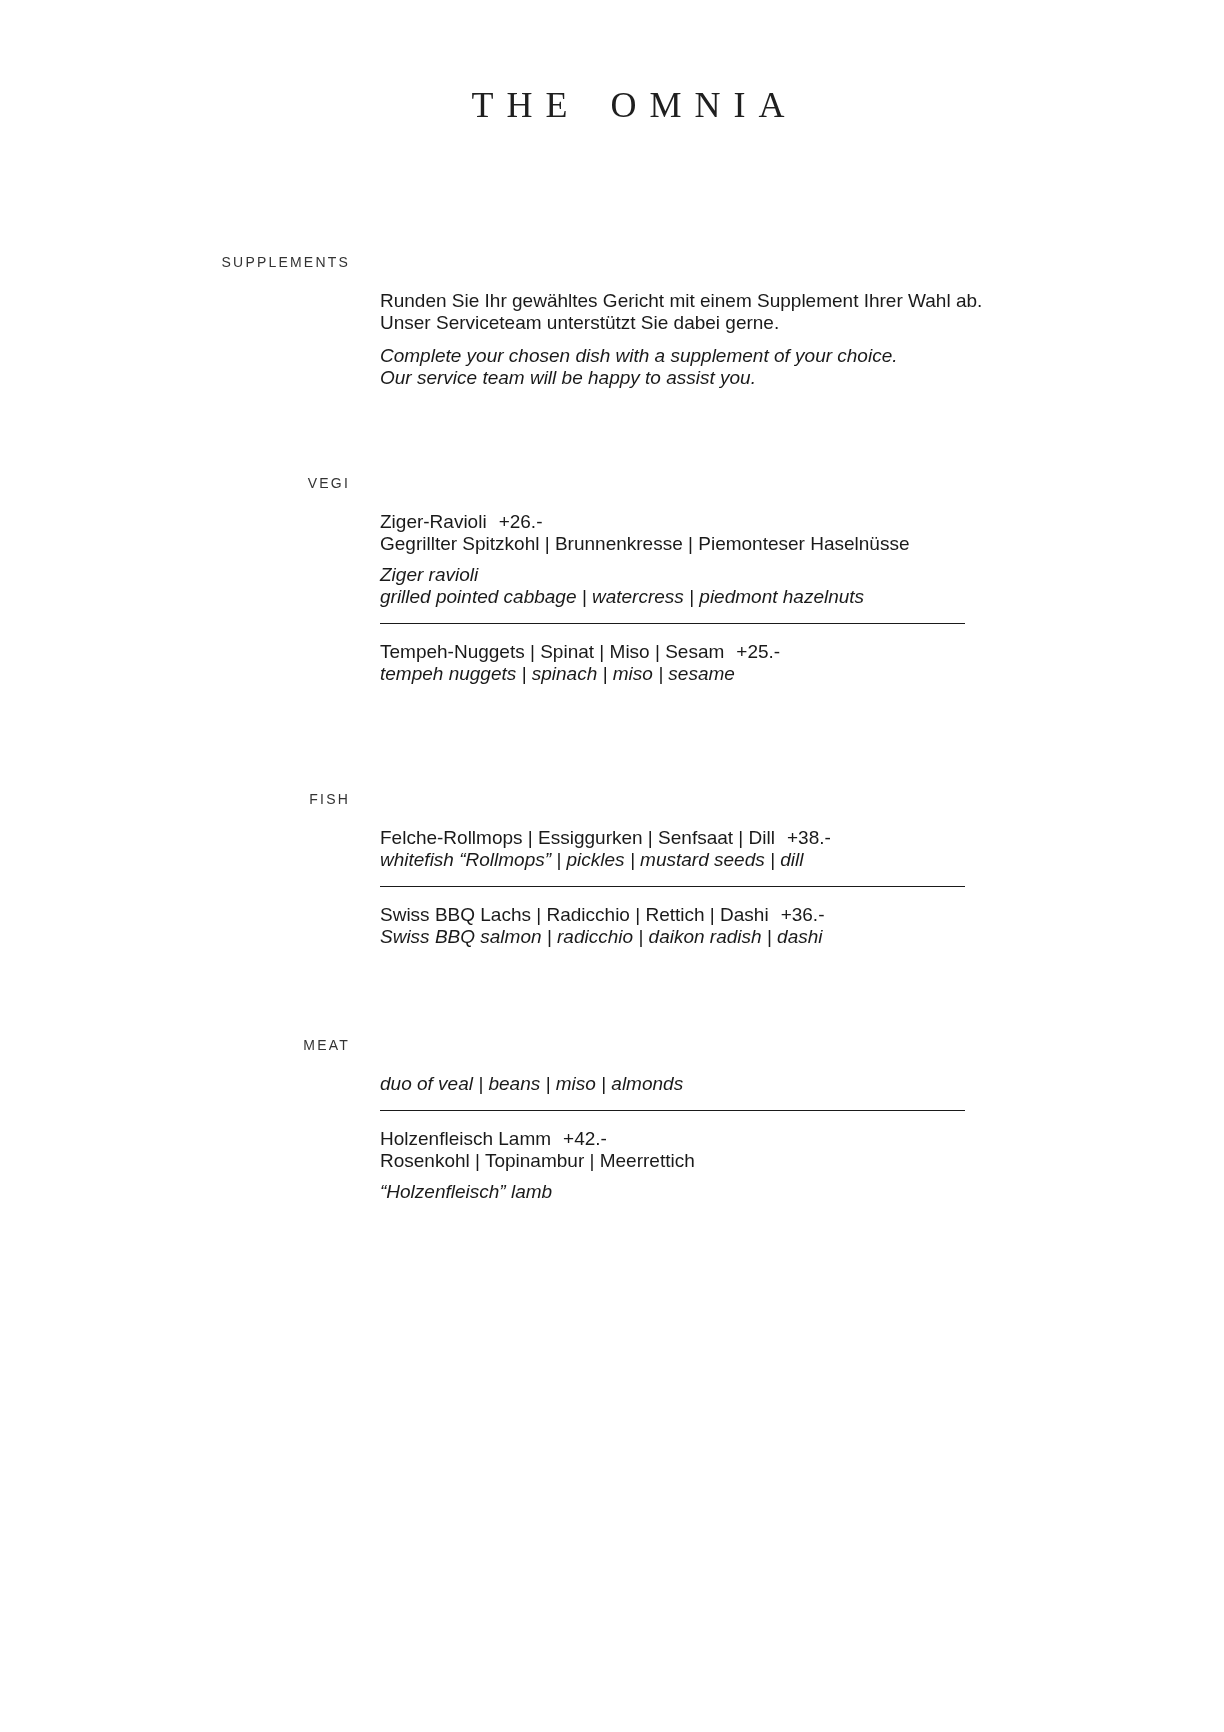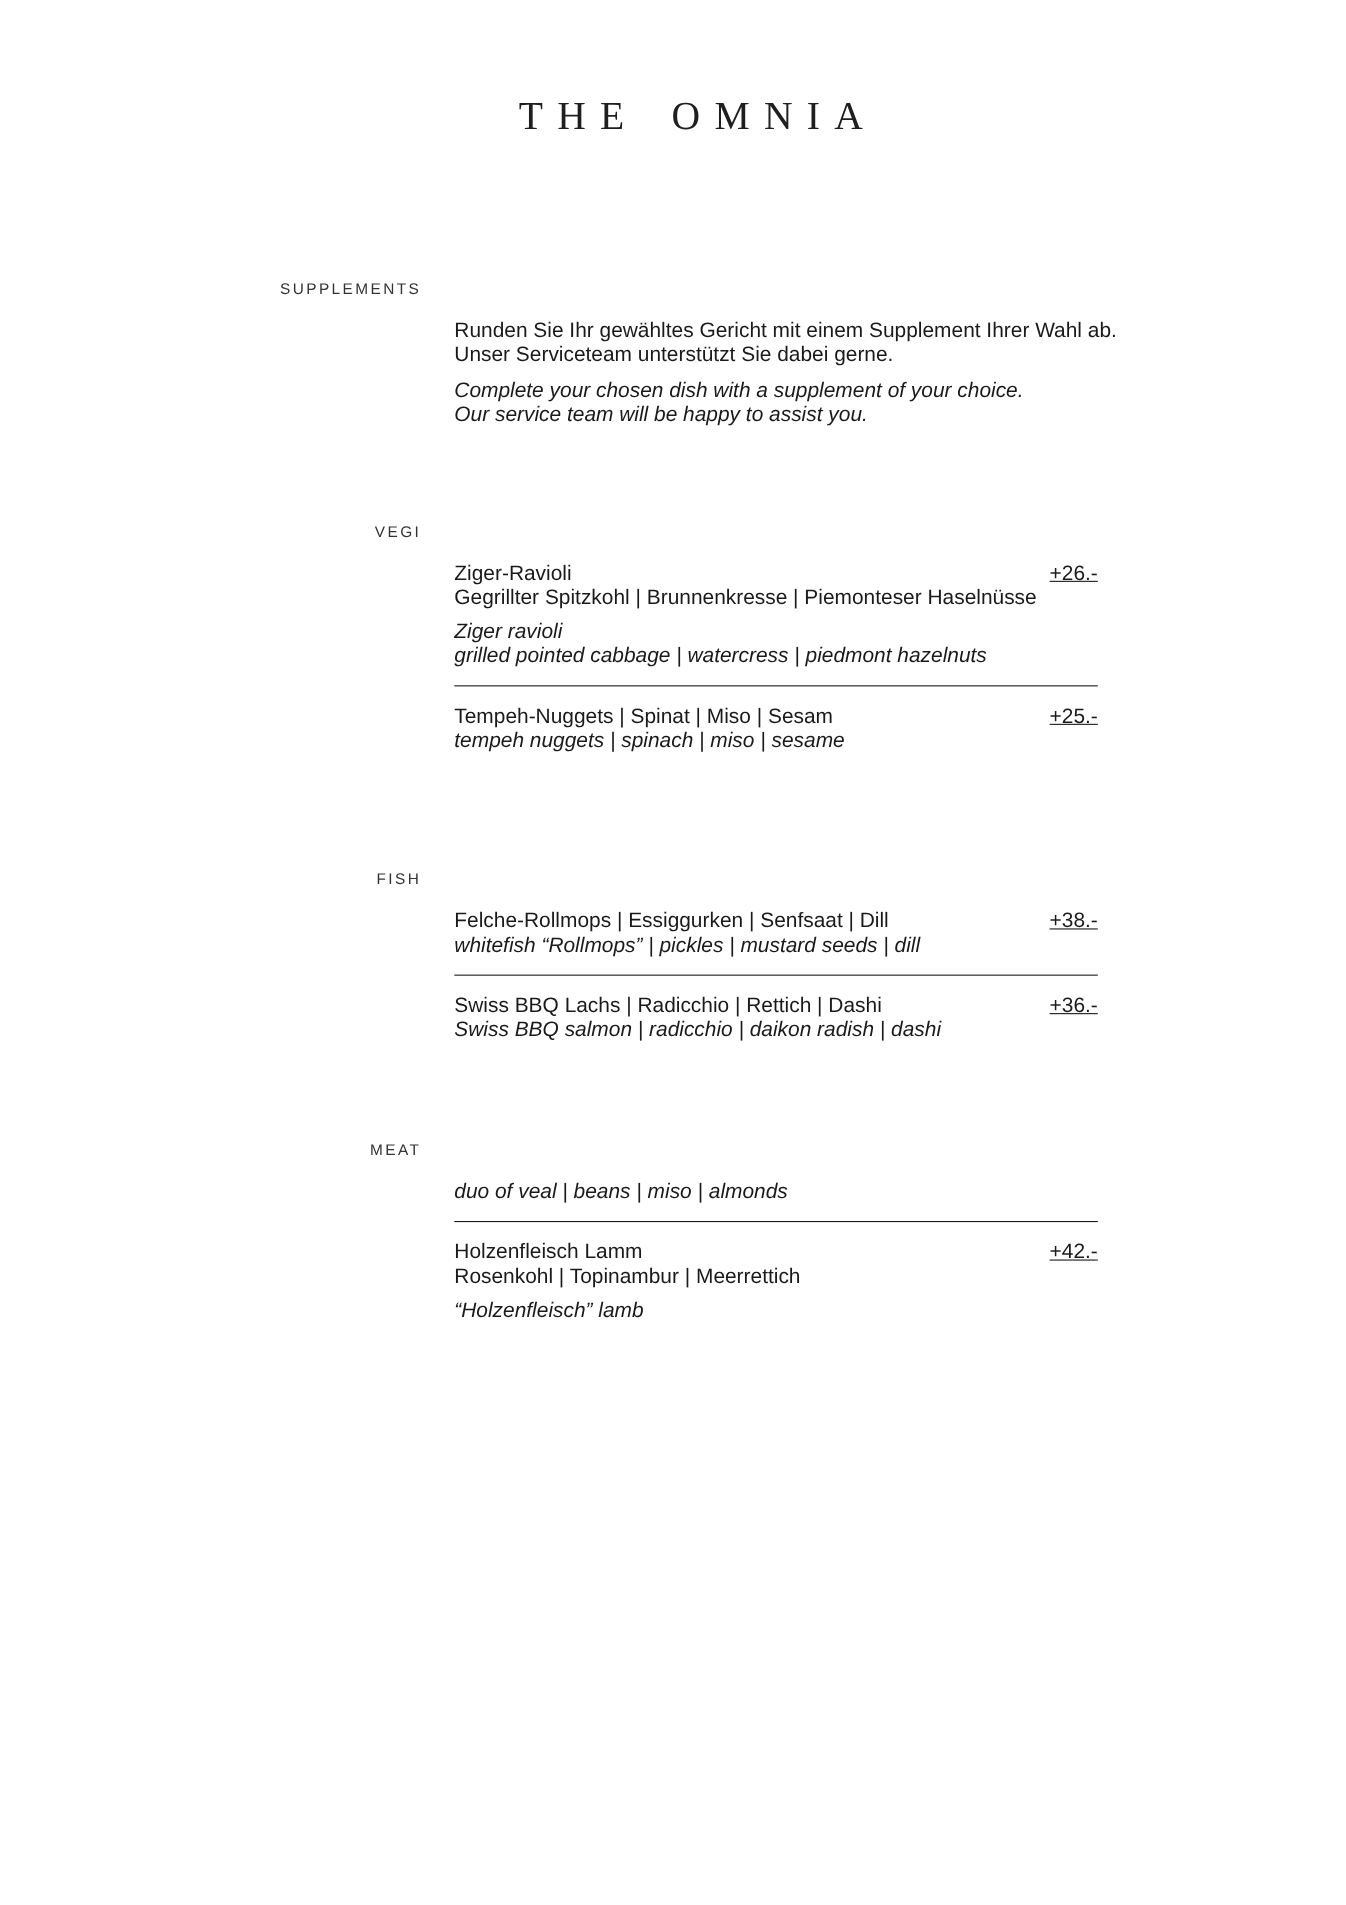--- a/index.html
+++ b/index.html
@@ -33,21 +33,20 @@
     color: #1f1f1f;
     white-space: nowrap;
   }
 
   
   .menu {
     position: absolute;
     top: 252px;
     left: 0;
     width: 965px;
-    margin-left: 33px;
   }
 
   .menu-section {
     display: grid;
     grid-template-columns: 350px 585px;
     grid-template-rows: auto auto;
     column-gap: 30px;
   }
 
   .section-label {
@@ -81,32 +80,30 @@
 
   .italic .line,
   .line.italic {
     font-style: italic;
   }
 
   .intro-en { margin-top: 11px; }
 
   .dish-header {
     display: flex;
-    justify-content: space-between;
     align-items: baseline;
   }
 
   .dish-price {
     font-size: 19px;
     line-height: 22px;
     white-space: nowrap;
     text-align: right;
     flex: 0 0 auto;
     padding-left: 12px;
-    text-decoration: underline;
   }
 
   .dish-en-block { margin-top: 9px; }
 
   .item-divider {
     border: none;
     border-top: 1.5px solid #1a1a1a;
     margin: 15px 0 17px 0;
     width: 100%;
   }

